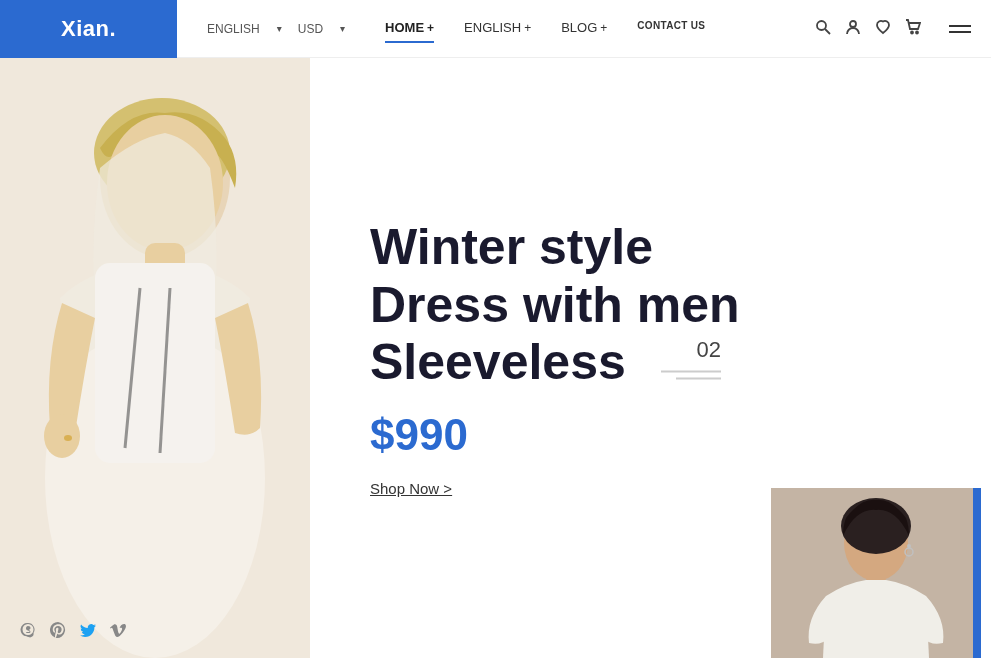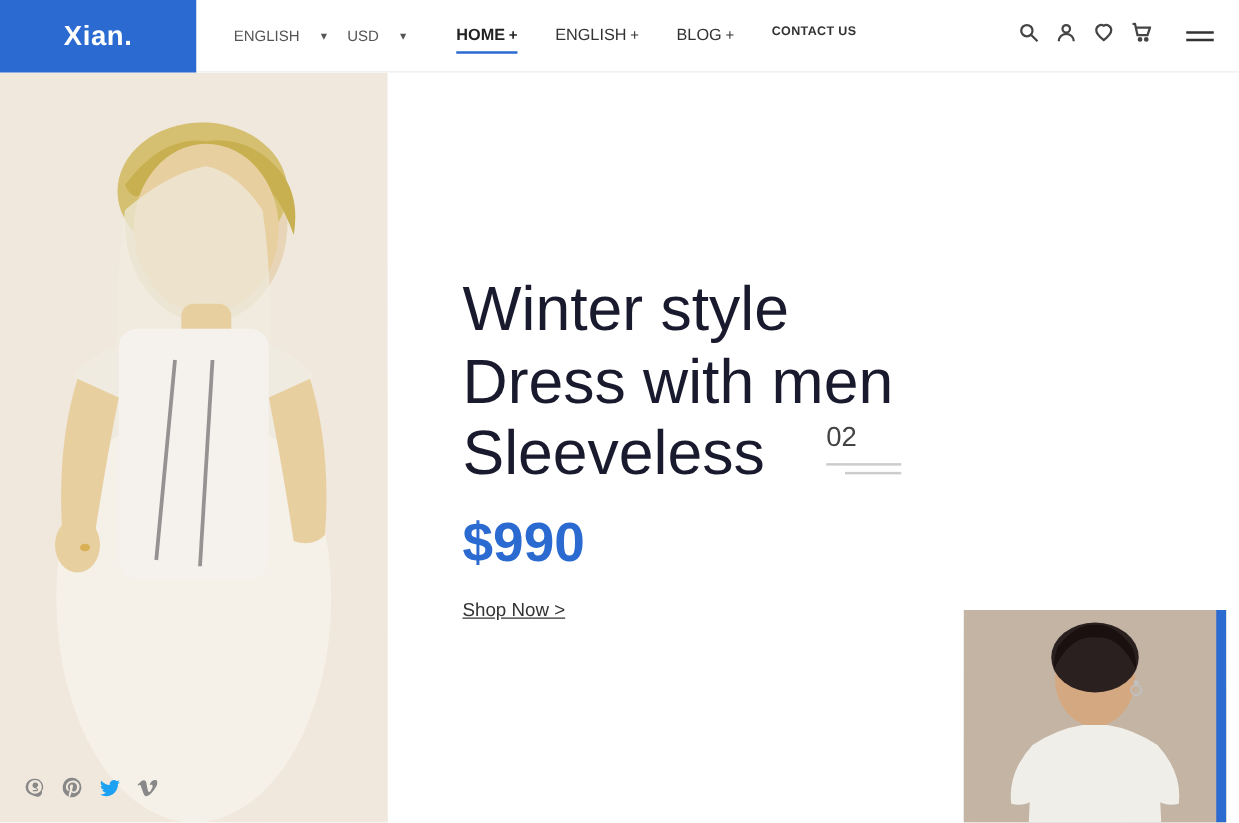--- a/index.html
+++ b/index.html
@@ -10,21 +10,21 @@
       display: flex;
       align-items: center;
       height: 58px;
       background: #fff;
       border-bottom: 1px solid #eee;
       padding: 0 20px;
       position: relative;
       z-index: 10;
     }
     .logo-box {
-      width: 157px;
+      width: 177px;
       height: 58px;
       background: #2B6AD0;
       display: flex;
       align-items: center;
       justify-content: center;
       flex-shrink: 0;
       margin-left: -20px;
     }
     .logo-text {
       color: #fff;
@@ -131,21 +131,21 @@
     .hero-text {
       flex: 1;
       display: flex;
       flex-direction: column;
       justify-content: center;
       padding: 40px 60px;
       position: relative;
     }
     .hero-title {
       font-size: 50px;
-      font-weight: 400;
+      font-weight: 700;
       color: #1a1a2e;
       line-height: 1.15;
       margin-bottom: 18px;
     }
     .hero-price {
       font-size: 44px;
       font-weight: 700;
       color: #2B6AD0;
       margin-bottom: 20px;
     }
@@ -161,20 +161,21 @@
     }
 
     
     .slide-indicator {
       position: absolute;
       right: 270px;
       top: 50%;
       transform: translateY(-50%);
       display: flex;
       flex-direction: column;
+      align-items: flex-end;
       gap: 8px;
     }
     .slide-number {
       font-size: 22px;
       font-weight: 300;
       color: #444;
     }
     .slide-lines {
       display: flex;
       flex-direction: column;

